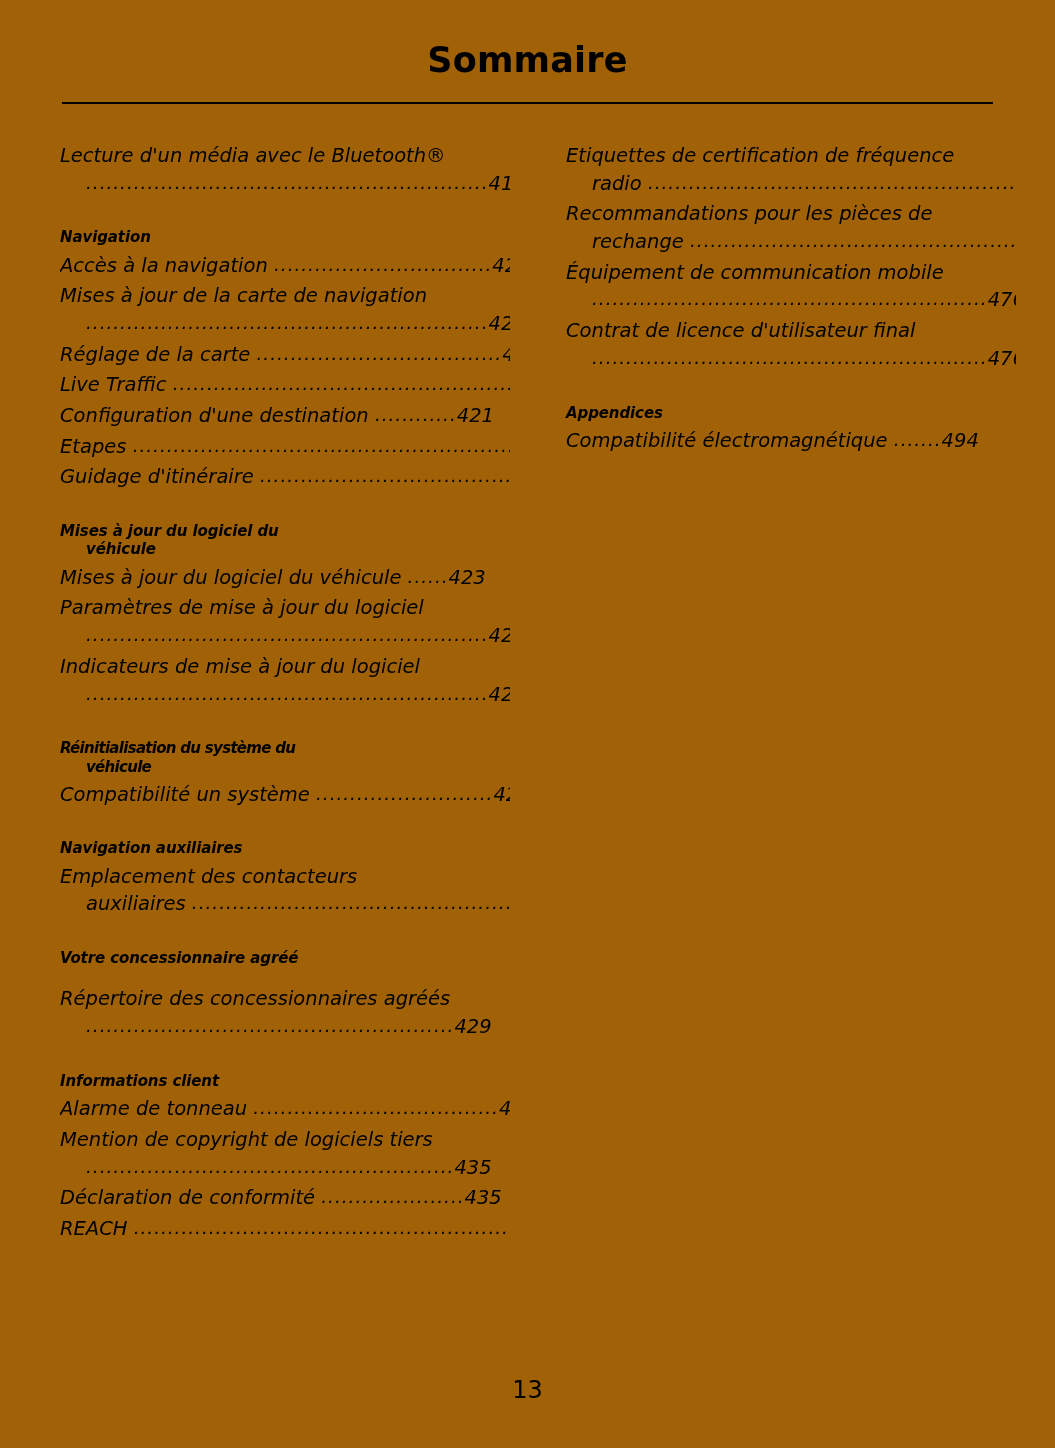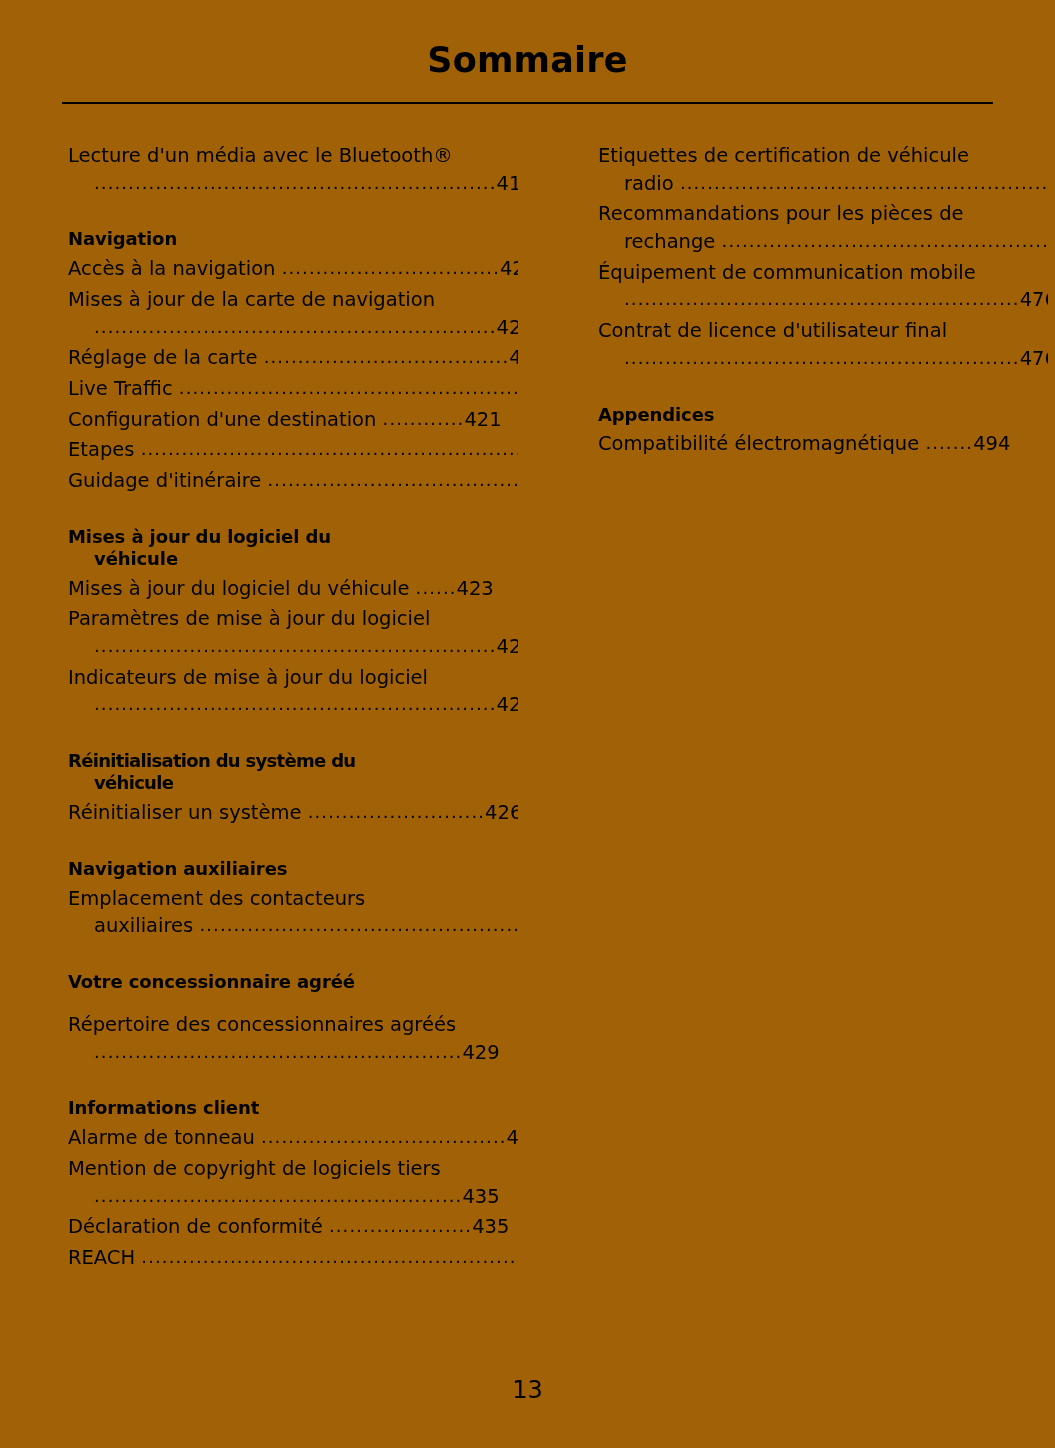--- a/index.html
+++ b/index.html
@@ -34,30 +34,31 @@
     position: absolute;
     top: 102px;
     left: 62px;
     width: 931px;
     height: 2px;
     background: #000000;
   }
   .columns {
     position: absolute;
     top: 142px;
-    left: 68px;
+    left: 60px;
     width: 925px;
     display: flex;
-    gap: 80px;
+    gap: 56px;
+    font-style: italic;
   }
   .col {
     width: 450px;
   }
   .section-title {
-    font-size: 18px;
+    font-size: 15px;
     font-weight: bold;
     line-height: 1.22;
     margin: 0 0 5px 0;
     letter-spacing: -0.1px;
   }
   .section-title.tight {
     letter-spacing: -0.7px;
   }
   .section-title .second-line {
     display: block;
@@ -133,21 +134,21 @@
         <div class="entry oneline"><span>Mises à jour du logiciel du véhicule </span><span class="dots">......</span><span class="pg">423</span></div>
         <div class="entry">
           <span class="line1">Paramètres de mise à jour du logiciel</span>
           <span class="line2"><span class="dots">...........................................................</span><span class="pg">423</span></span>
         </div>
         <div class="entry">
           <span class="line1">Indicateurs de mise à jour du logiciel</span>
           <span class="line2"><span class="dots">...........................................................</span><span class="pg">425</span></span>
         </div>
         <div class="section-title gap-before tight"><span>Réinitialisation du système du</span><span class="second-line">véhicule</span></div>
-        <div class="entry oneline"><span>Réinitialiser un système </span><span class="dots">..........................</span><span class="pg">426</span></div>
+        <div class="entry oneline"><span>Compatibilité un système </span><span class="dots">..........................</span><span class="pg">426</span></div>
         <div class="section-title gap-before"><span>Navigation auxiliaires</span></div>
         <div class="entry">
           <span class="line1">Emplacement des contacteurs</span>
           <span class="line2"><span>auxiliaires </span><span class="dots">.................................................</span></span>
         </div>
         <div class="section-title gap-before"><span>Votre concessionnaire agréé</span></div>
         <div class="entry" style="margin-top: 18px;">
           <span class="line1">Répertoire des concessionnaires agréés</span>
           <span class="line2"><span class="dots">......................................................</span><span class="pg">429</span></span>
         </div>
@@ -155,21 +156,21 @@
         <div class="entry oneline"><span>Alarme de tonneau </span><span class="dots">....................................</span><span class="pg">435</span></div>
         <div class="entry">
           <span class="line1">Mention de copyright de logiciels tiers</span>
           <span class="line2"><span class="dots">......................................................</span><span class="pg">435</span></span>
         </div>
         <div class="entry oneline"><span>Déclaration de conformité </span><span class="dots">.....................</span><span class="pg">435</span></div>
         <div class="entry oneline"><span>REACH </span><span class="dots">...........................................................</span></div>
       </div>
     <div class="col" id="right-col">
         <div class="entry">
-          <span class="line1">Etiquettes de certification de véhicule</span>
+          <span class="line1">Etiquettes de certification de fréquence</span>
           <span class="line2"><span>radio </span><span class="dots">..........................................................</span></span>
         </div>
         <div class="entry">
           <span class="line1">Recommandations pour les pièces de</span>
           <span class="line2"><span>rechange  </span><span class="dots">.................................................</span></span>
         </div>
         <div class="entry">
           <span class="line1">Équipement de communication mobile</span>
           <span class="line2"><span class="dots">..........................................................</span><span class="pg">476</span></span>
         </div>

